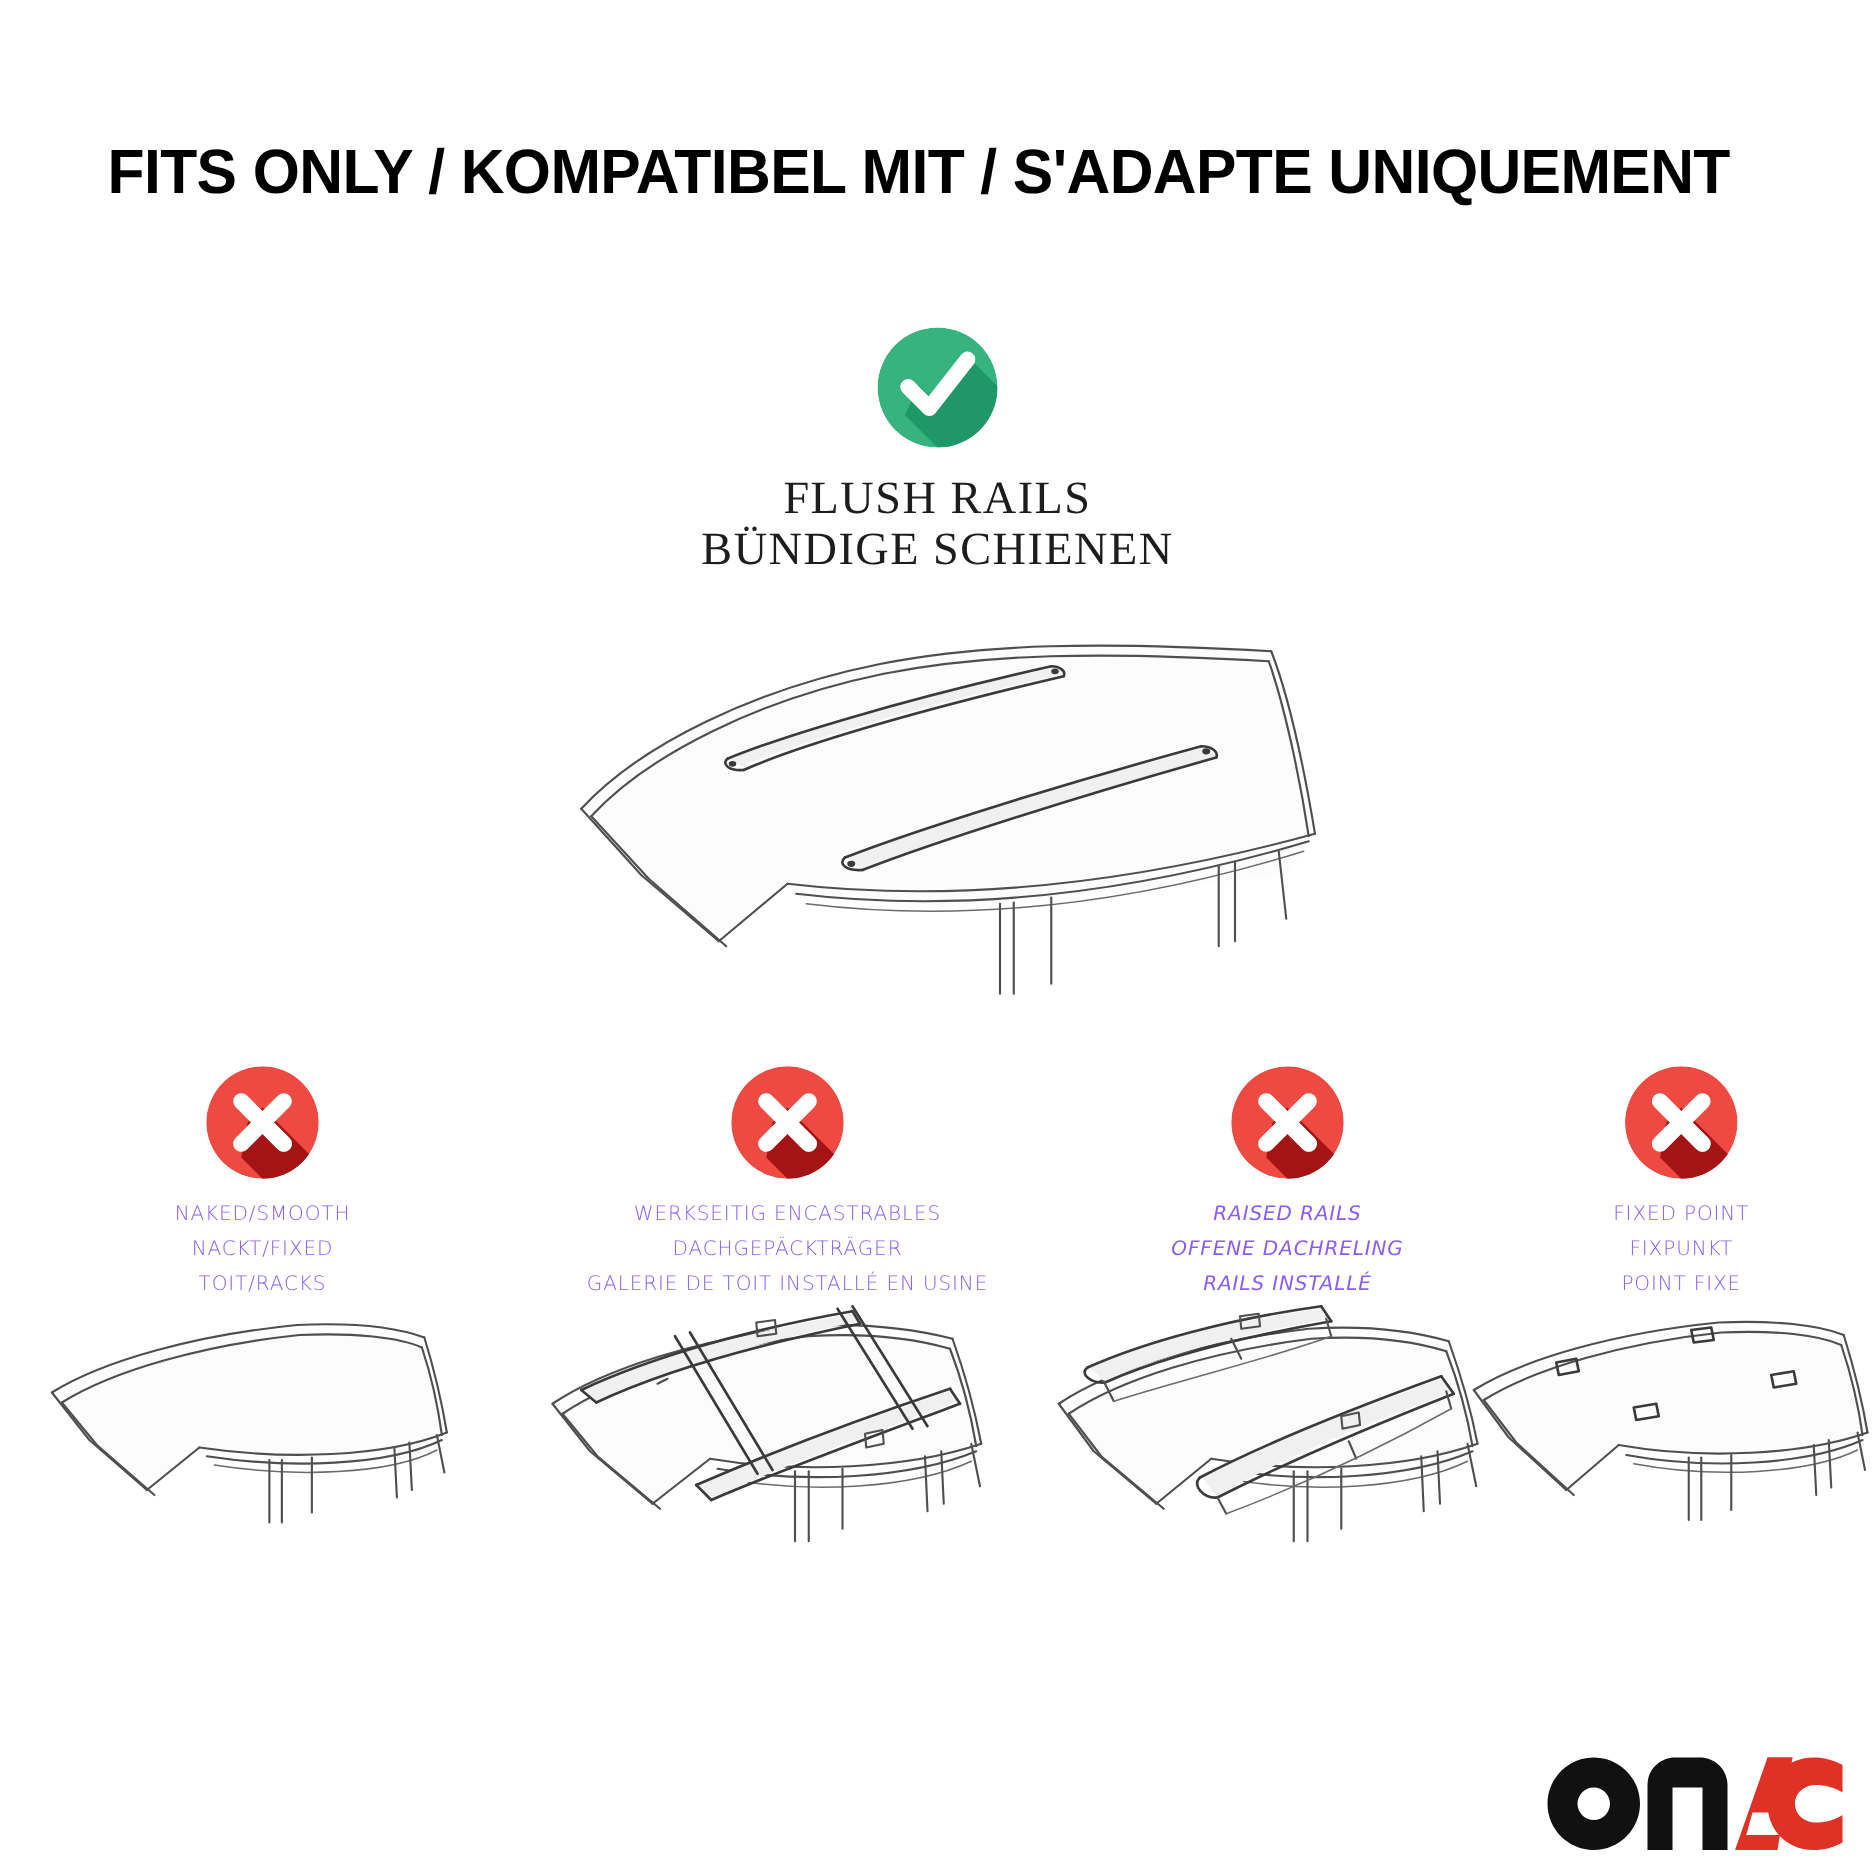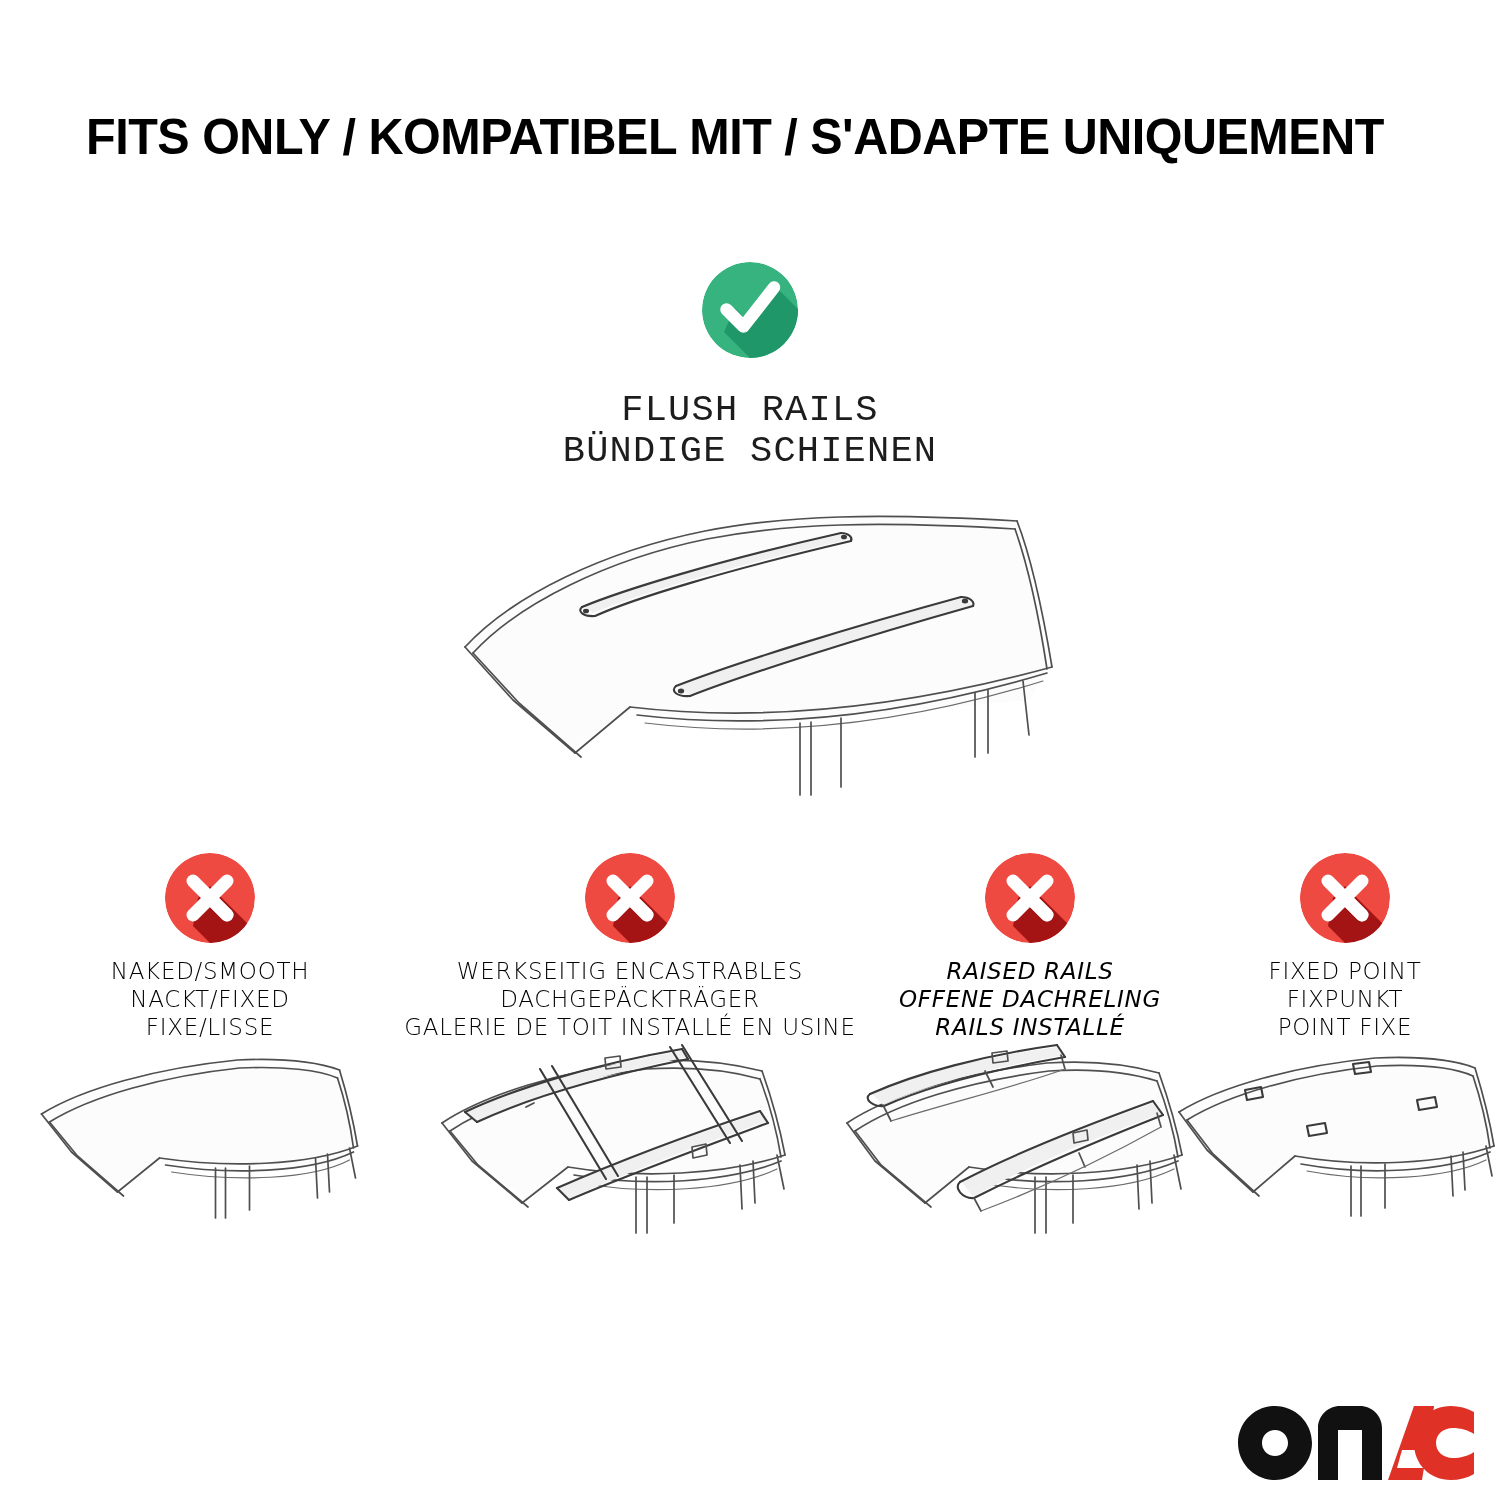--- a/index.html
+++ b/index.html
@@ -41,22 +41,22 @@
     width: 1500px;
     text-align: center;
   }
   .badge {
     width: 96px;
     height: 96px;
     margin: 0 auto;
     display: block;
   }
   .primary-labels {
-    margin-top: 32px;
-    font-family: Liberation Mono, monospace;
+    margin-top: 20px;
+    font-family: Liberation Serif, serif;
     font-weight: 300;
     font-size: 37px;
     line-height: 41px;
     letter-spacing: 1.2px;
     color: #1d1d1d;
   }
   .primary-labels div { white-space: nowrap; }
 
   .primary-art {
     position: absolute;
@@ -87,24 +87,24 @@
   .badge-x {
     width: 90px;
     height: 90px;
     margin: 8px auto 0;
     display: block;
   }
   .col-labels {
     margin-top: 14px;
     font-family: "DejaVu Sans", sans-serif;
     font-weight: 300;
-    font-size: 23px;
+    font-size: 16px;
     line-height: 28px;
     letter-spacing: 0.7px;
-    color: #000000;
+    color: #8b5cf6;
   }
   .col-labels div { white-space: nowrap; }
 
   .col-art {
     position: absolute;
     left: 50%;
     transform: translateX(-50%);
   }
   .col-0 .col-art { top: 205px; width: 345px; height: 230px; }
   .col-1 .col-art { top: 200px; width: 400px; height: 240px; }
@@ -210,21 +210,21 @@
         <circle cx="45" cy="45" r="45" fill="#ef4a41"></circle>
         <path d="M45 33 L57 45 L90 78 L90 90 L45 90 L28 73 L33 45 Z" fill="#a51414"></path>
         <path d="M45.5 45.5 L62 62" stroke="#cfcfcf" stroke-width="13" stroke-linecap="round" fill="none"></path>
         <path d="M28 28 L62 62" stroke="#ffffff" stroke-width="13" stroke-linecap="round" fill="none"></path>
         <path d="M62 28 L28 62" stroke="#ffffff" stroke-width="13" stroke-linecap="round" fill="none"></path>
       </g>
     </svg>
     <div class="col-labels">
       <div>NAKED/SMOOTH</div>
       <div>NACKT/FIXED</div>
-      <div>FIXE/LISSE</div>
+      <div>TOIT/RACKS</div>
     </div>
     <svg class="col-art" viewBox="0 0 345 230">
       <path class="fill-roof" d="M6 66 C48 40 120 20 200 12 L300 22 L318 92 L300 118 L120 110 L78 140 L34 104 Z"></path>
       <path class="ln" d="M4 64 C46 38 120 18 200 10 C244 8 280 12 302 20"></path>
       <path class="ln" d="M12 72 C54 46 126 26 202 18 C246 16 282 20 300 28"></path>
       <path class="ln" d="M302 20 C310 46 316 72 320 96"></path>
       <path class="ln" d="M300 28 C308 52 313 76 316 98"></path>
       <path class="ln" d="M4 64 L34 102 L80 142"></path>
       <path class="ln" d="M12 72 L40 106 L86 146"></path>
       <path class="ln" d="M80 142 L122 108"></path>

